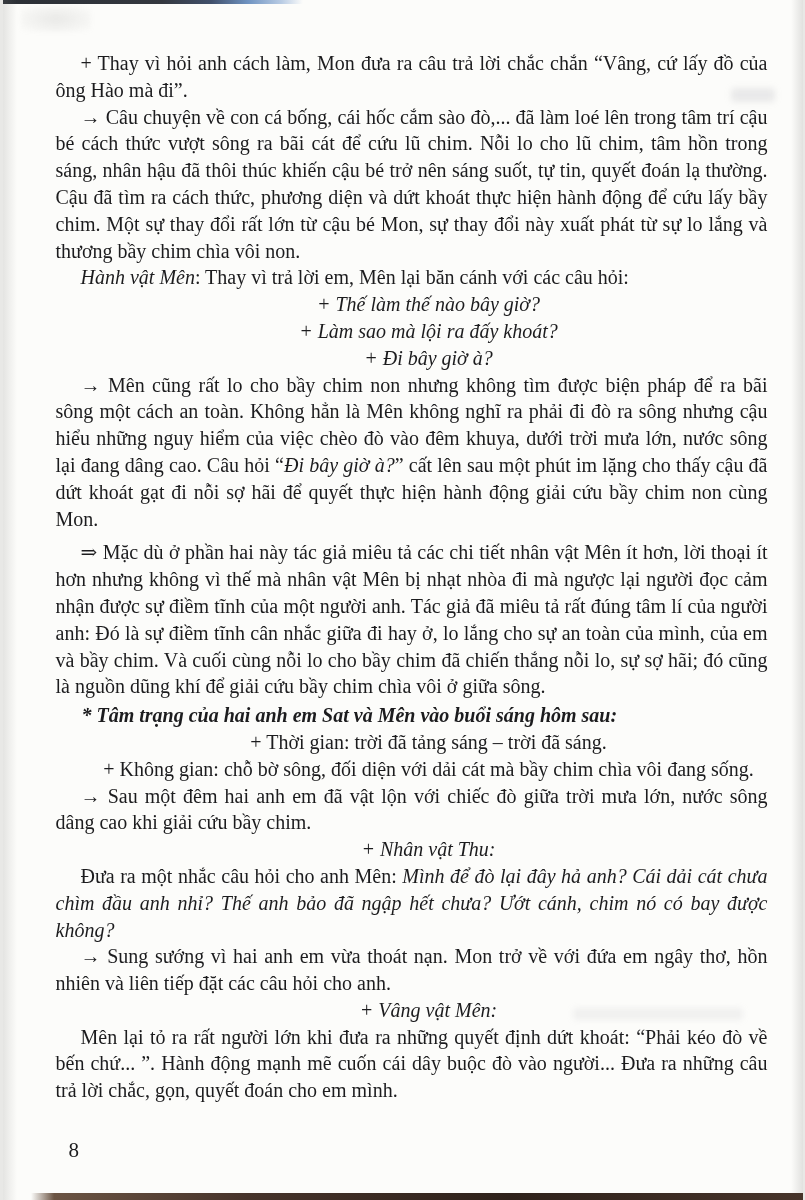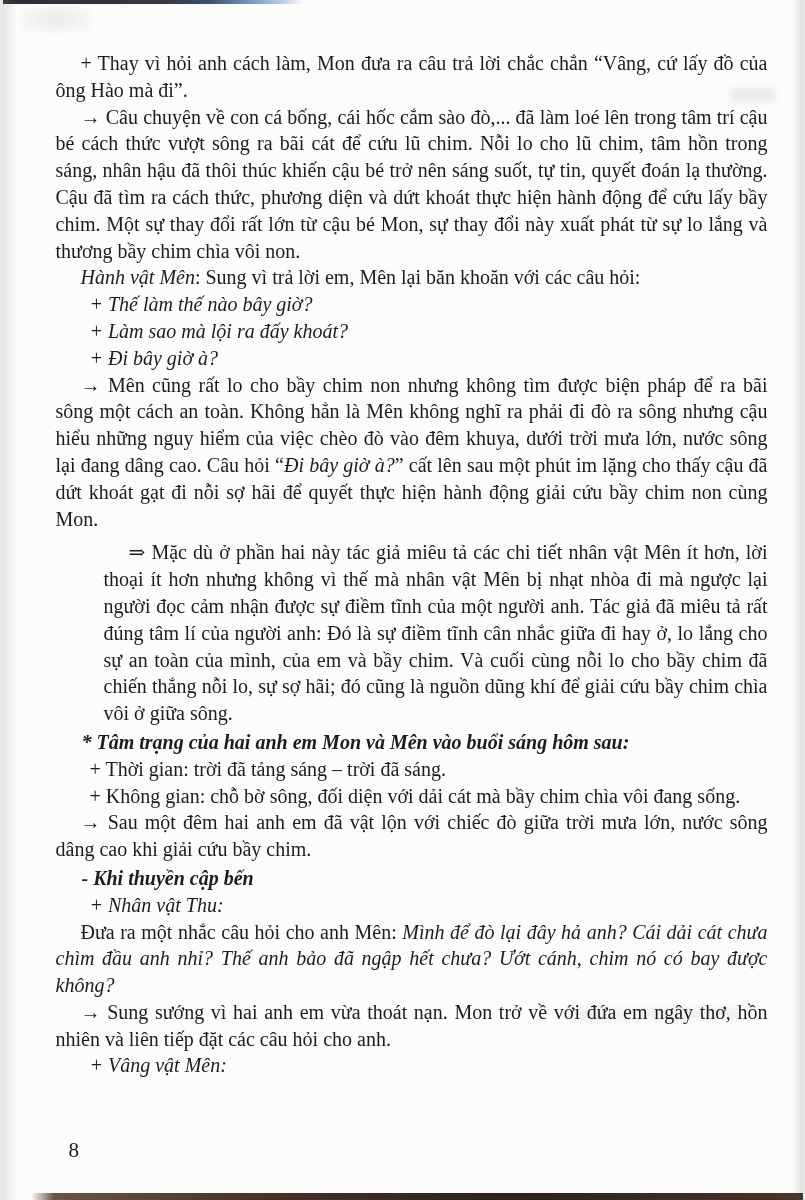--- a/index.html
+++ b/index.html
@@ -57,24 +57,24 @@
     top: 50px;
     width: 712px;
     font-size: 20px;
     line-height: 26.8px;
   }
   .para {
     margin: 0;
     text-align: justify;
     text-indent: 25px;
   }
-  .para.gap { margin-top: 7px; margin-left: 48px; }
+  .para.gap { margin-top: 7px; }
   .sub {
     margin: 0 0 0 34px;
-    text-align: left;
+    text-align: center;
     text-indent: 0;
   }
   .head {
     margin: 2px 0 0 26px;
     text-align: left;
     text-indent: 0;
     font-weight: 700;
     font-style: italic;
   }
   .i { font-style: italic; }
@@ -92,33 +92,33 @@
   <div class="top-edge-bar"></div>
   <div class="top-smudge"></div>
   <div class="edge-shade-left"></div>
   <div class="edge-shade-right"></div>
   <div class="ghost-mark-1"></div>
   <div class="ghost-mark-2"></div>
 
   <div class="content">
       <p class="para"><span>+ Thay vì hỏi anh cách làm, Mon đưa ra câu trả lời chắc chắn “Vâng, cứ lấy đồ của ông Hào mà đi”.</span></p>
       <p class="para"><span>→ Câu chuyện về con cá bống, cái hốc cắm sào đò,... đã làm loé lên trong tâm trí cậu bé cách thức vượt sông ra bãi cát để cứu lũ chim. Nỗi lo cho lũ chim, tâm hồn trong sáng, nhân hậu đã thôi thúc khiến cậu bé trở nên sáng suốt, tự tin, quyết đoán lạ thường. Cậu đã tìm ra cách thức, phương diện và dứt khoát thực hiện hành động để cứu lấy bầy chim. Một sự thay đổi rất lớn từ cậu bé Mon, sự thay đổi này xuất phát từ sự lo lắng và thương bầy chim chìa vôi non.</span></p>
-      <p class="para"><span class="i">Hành vật Mên</span><span>: Sung vì trả lời em, Mên lại băn khoăn với các câu hỏi:</span></p>
+      <p class="para"><span class="i">Hành vật Mên</span><span>: Thay vì trả lời em, Mên lại băn cánh với các câu hỏi:</span></p>
       <p class="sub"><span class="i">+ Thế làm thế nào bây giờ?</span></p>
       <p class="sub"><span class="i">+ Làm sao mà lội ra đấy khoát?</span></p>
       <p class="sub"><span class="i">+ Đi bây giờ à?</span></p>
       <p class="para"><span>→ Mên cũng rất lo cho bầy chim non nhưng không tìm được biện pháp để ra bãi sông một cách an toàn. Không hẳn là Mên không nghĩ ra phải đi đò ra sông nhưng cậu hiểu những nguy hiểm của việc chèo đò vào đêm khuya, dưới trời mưa lớn, nước sông lại đang dâng cao. Câu hỏi “</span><span class="i">Đi bây giờ à?</span><span>” cất lên sau một phút im lặng cho thấy cậu đã dứt khoát gạt đi nỗi sợ hãi để quyết thực hiện hành động giải cứu bầy chim non cùng Mon.</span></p>
       <p class="para gap"><span>⇒ Mặc dù ở phần hai này tác giả miêu tả các chi tiết nhân vật Mên ít hơn, lời thoại ít hơn nhưng không vì thế mà nhân vật Mên bị nhạt nhòa đi mà ngược lại người đọc cảm nhận được sự điềm tĩnh của một người anh. Tác giả đã miêu tả rất đúng tâm lí của người anh: Đó là sự điềm tĩnh cân nhắc giữa đi hay ở, lo lắng cho sự an toàn của mình, của em và bầy chim. Và cuối cùng nỗi lo cho bầy chim đã chiến thắng nỗi lo, sự sợ hãi; đó cũng là nguồn dũng khí để giải cứu bầy chim chìa vôi ở giữa sông.</span></p>
-      <p class="head"><span>* Tâm trạng của hai anh em Mon và Mên vào buổi sáng hôm sau:</span></p>
+      <p class="head"><span>* Tâm trạng của hai anh em Sat và Mên vào buổi sáng hôm sau:</span></p>
       <p class="sub"><span>+ Thời gian: trời đã tảng sáng – trời đã sáng.</span></p>
       <p class="sub"><span>+ Không gian: chỗ bờ sông, đối diện với dải cát mà bầy chim chìa vôi đang sống.</span></p>
       <p class="para"><span>→ Sau một đêm hai anh em đã vật lộn với chiếc đò giữa trời mưa lớn, nước sông dâng cao khi giải cứu bầy chim.</span></p>
-      <p class="head"><span>- Khi thuyền cập bến</span></p>
       <p class="sub"><span class="i">+ Nhân vật Thu:</span></p>
       <p class="para"><span>Đưa ra một nhắc câu hỏi cho anh Mên: </span><span class="i">Mình để đò lại đây hả anh? Cái dải cát chưa chìm đầu anh nhỉ? Thế anh bảo đã ngập hết chưa? Ướt cánh, chim nó có bay được không?</span></p>
       <p class="para"><span>→ Sung sướng vì hai anh em vừa thoát nạn. Mon trở về với đứa em ngây thơ, hồn nhiên và liên tiếp đặt các câu hỏi cho anh.</span></p>
       <p class="sub"><span class="i">+ Vâng vật Mên:</span></p>
+      <p class="para"><span>Mên lại tỏ ra rất người lớn khi đưa ra những quyết định dứt khoát: “Phải kéo đò về bến chứ... ”. Hành động mạnh mẽ cuốn cái dây buộc đò vào người... Đưa ra những câu trả lời chắc, gọn, quyết đoán cho em mình.</span></p>
     </div>
 
   <div class="page-number">8</div>
 
   <div class="bottom-edge-bar"></div>
 </div>
 
 </body></html>

